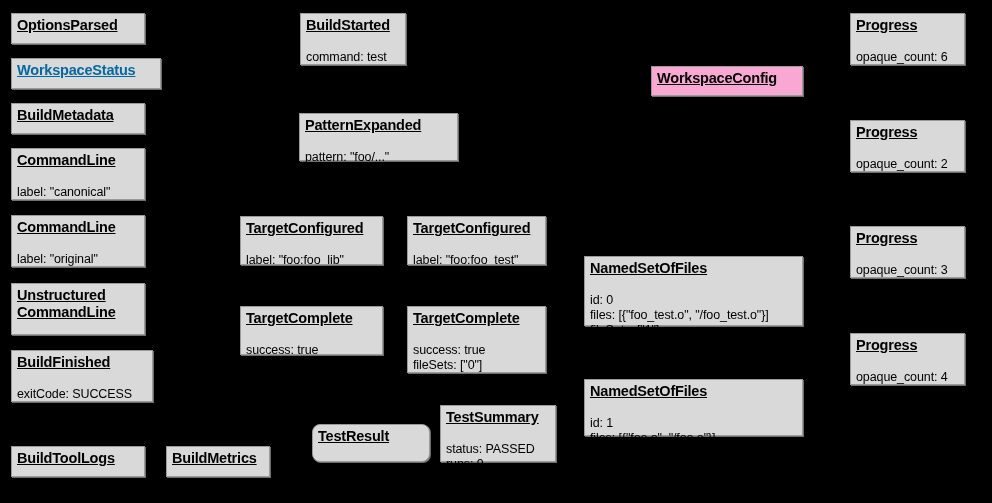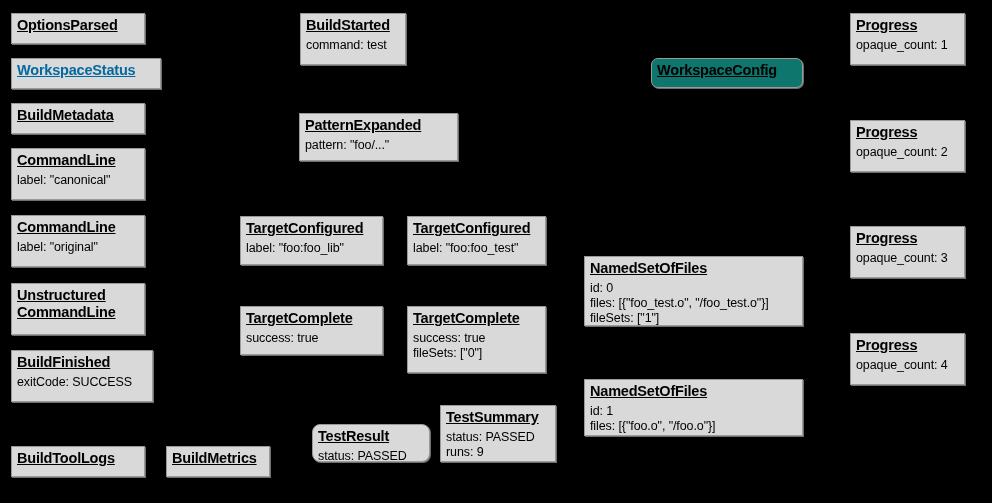--- a/index.html
+++ b/index.html
@@ -33,21 +33,21 @@
     font-weight: bold;
     line-height: 17px;
     text-decoration: underline;
     white-space: pre;
     letter-spacing: -0.2px;
   }
   .node-title-block {
     display: block;
   }
   .node-fields {
-    margin-top: 4px;
+    margin-top: 16px;
   }
   .node-field {
     font-size: 12.5px;
     line-height: 15px;
     white-space: pre;
     letter-spacing: -0.1px;
   }
 </style>
 </head>
 <body>
@@ -168,21 +168,21 @@
     </div>
     <div class="node" style="left: 440px; top: 405px; width: 116px; height: 57px; background: rgb(217, 217, 217); border-color: rgb(154, 154, 154); color: rgb(0, 0, 0);">
       <div>
         <span class="node-title node-title-block">TestSummary</span>
       </div>
       <div class="node-fields">
         <div class="node-field">status: PASSED</div>
         <div class="node-field">runs: 9</div>
       </div>
     </div>
-    <div class="node" style="left: 651px; top: 58px; width: 152px; height: 30px; background: #0f766e; border-color: rgb(154, 154, 154); color: rgb(0, 0, 0); border-radius: 7px;">
+    <div class="node" style="left: 651px; top: 66px; width: 152px; height: 30px; background: #f9a8d4; border-color: rgb(154, 154, 154); color: rgb(0, 0, 0);">
       <div>
         <span class="node-title node-title-block">WorkspaceConfig</span>
       </div>
     </div>
     <div class="node" style="left: 584px; top: 256px; width: 219px; height: 70px; background: rgb(217, 217, 217); border-color: rgb(154, 154, 154); color: rgb(0, 0, 0);">
       <div>
         <span class="node-title node-title-block">NamedSetOfFiles</span>
       </div>
       <div class="node-fields">
         <div class="node-field">id: 0</div>
@@ -197,21 +197,21 @@
       <div class="node-fields">
         <div class="node-field">id: 1</div>
         <div class="node-field">files: [{"foo.o", "/foo.o"}]</div>
       </div>
     </div>
     <div class="node" style="left: 850px; top: 13px; width: 115px; height: 52px; background: rgb(217, 217, 217); border-color: rgb(154, 154, 154); color: rgb(0, 0, 0);">
       <div>
         <span class="node-title node-title-block">Progress</span>
       </div>
       <div class="node-fields">
-        <div class="node-field">opaque_count: 1</div>
+        <div class="node-field">opaque_count: 6</div>
       </div>
     </div>
     <div class="node" style="left: 850px; top: 120px; width: 115px; height: 52px; background: rgb(217, 217, 217); border-color: rgb(154, 154, 154); color: rgb(0, 0, 0);">
       <div>
         <span class="node-title node-title-block">Progress</span>
       </div>
       <div class="node-fields">
         <div class="node-field">opaque_count: 2</div>
       </div>
     </div>

